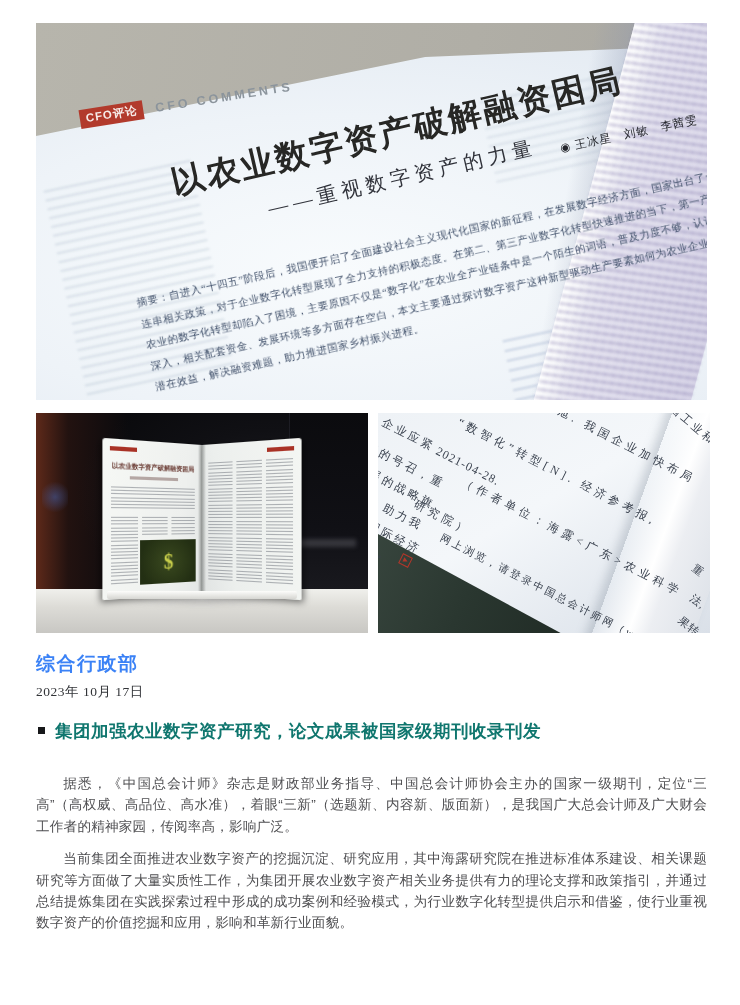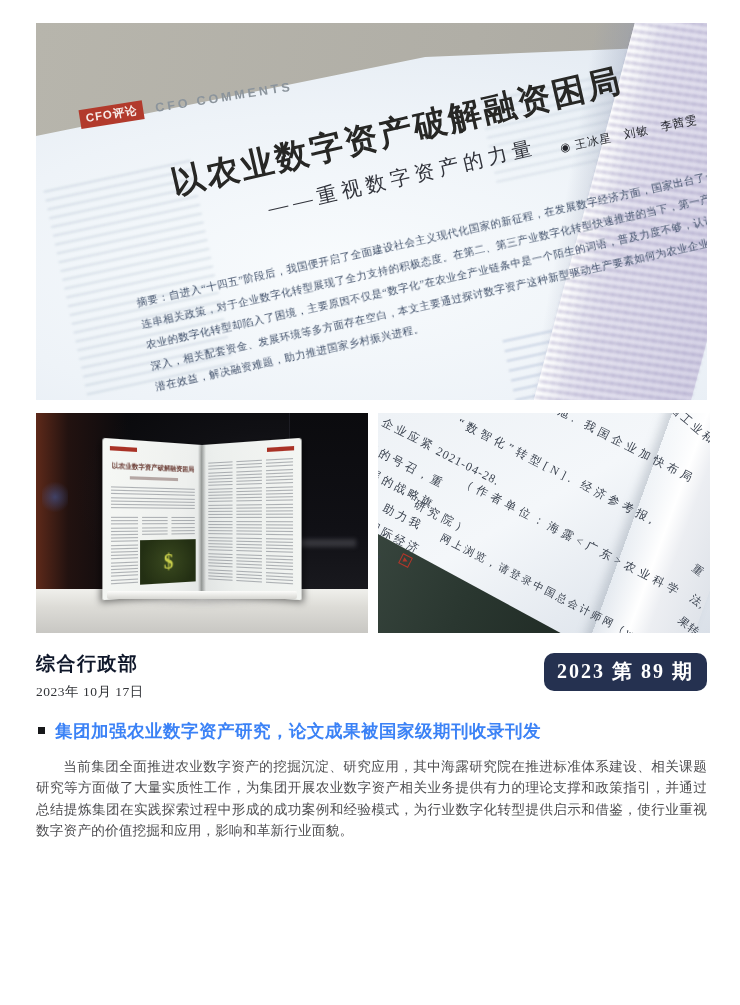--- a/index.html
+++ b/index.html
@@ -123,30 +123,30 @@
   .f13{left:318px;top:178px;transform:rotate(38deg);font-size:11px;letter-spacing:1px;}
   .f14{left:306px;top:200px;transform:rotate(38deg);font-size:11px;letter-spacing:1px;}
   .f15{left:320px;top:148px;transform:rotate(38deg);font-size:11px;letter-spacing:1px;}
   .pr-icon{position:absolute;left:22px;top:142px;width:9px;height:9px;border:1.5px solid #b3362a;
     color:#b3362a;font-size:6px;line-height:9px;text-align:center;transform:rotate(27deg);font-weight:700;}
 
   
   .meta{position:absolute;left:36px;top:651px;width:671px;display:flex;justify-content:space-between;
     align-items:flex-start;z-index:1;}
   .dept{font-family:"Liberation Serif","DejaVu Serif",serif;font-size:19px;font-weight:700;
-    color:#0f172a;letter-spacing:1.5px;}
+    color:#3b82f6;letter-spacing:1.5px;}
   .date{margin-top:6px;font-family:"Liberation Serif","DejaVu Serif",serif;font-size:13.5px;
     color:#323438;letter-spacing:.5px;}
   .badge{background:#253150;color:#ffffff;font-family:"Liberation Serif","DejaVu Serif",serif;
     font-size:20px;font-weight:700;letter-spacing:2px;padding:5px 13px 6px;border-radius:10px;margin-top:2px;}
 
   
   .article{position:absolute;left:36px;width:671px;top:720px;z-index:1;}
-  .headline{display:flex;align-items:flex-start;margin:0 0 12px 0;font-size:17.5px;font-weight:800;
-    color:#3b82f6;letter-spacing:.5px;line-height:1.35;}
+  .headline{display:flex;align-items:flex-start;margin:0 0 29px 0;font-size:17.5px;font-weight:800;
+    color:#0f766e;letter-spacing:.5px;line-height:1.35;}
   .bullet{width:7px;height:7px;background:#17181a;margin:7px 10px 0 2px;flex:0 0 auto;}
   .para{margin:0 0 11px 0;font-size:13.6px;line-height:1.58;color:#4e4e51;text-indent:2em;
     text-align:justify;letter-spacing:.2px;}
 </style>
 </head>
 <body>
 
 <div class="page">
 
 
@@ -219,24 +219,24 @@
     <span class="frag f13">法,</span>
     <span class="frag f14">果转</span>
     <span class="frag f15">重</span>
   </figure>
 
   <header class="meta">
     <div class="meta-left">
       <div class="dept">综合行政部</div>
       <div class="date">2023年 10月 17日</div>
     </div>
-    <div class="badge">2023 第 89 期</div>
   </header>
 
   <section class="article">
     <h1 class="headline">
       <span class="bullet"></span>
       <span>集团加强农业数字资产研究，论文成果被国家级期刊收录刊发</span>
     </h1>
+    <p class="para">据悉，《中国总会计师》杂志是财政部业务指导、中国总会计师协会主办的国家一级期刊，定位“三高”（高权威、高品位、高水准），着眼“三新”（选题新、内容新、版面新），是我国广大总会计师及广大财会工作者的精神家园，传阅率高，影响广泛。</p>
     <p class="para">当前集团全面推进农业数字资产的挖掘沉淀、研究应用，其中海露研究院在推进标准体系建设、相关课题研究等方面做了大量实质性工作，为集团开展农业数字资产相关业务提供有力的理论支撑和政策指引，并通过总结提炼集团在实践探索过程中形成的成功案例和经验模式，为行业数字化转型提供启示和借鉴，使行业重视数字资产的价值挖掘和应用，影响和革新行业面貌。</p>
   </section>
 
 </div>
 
 </body></html>

